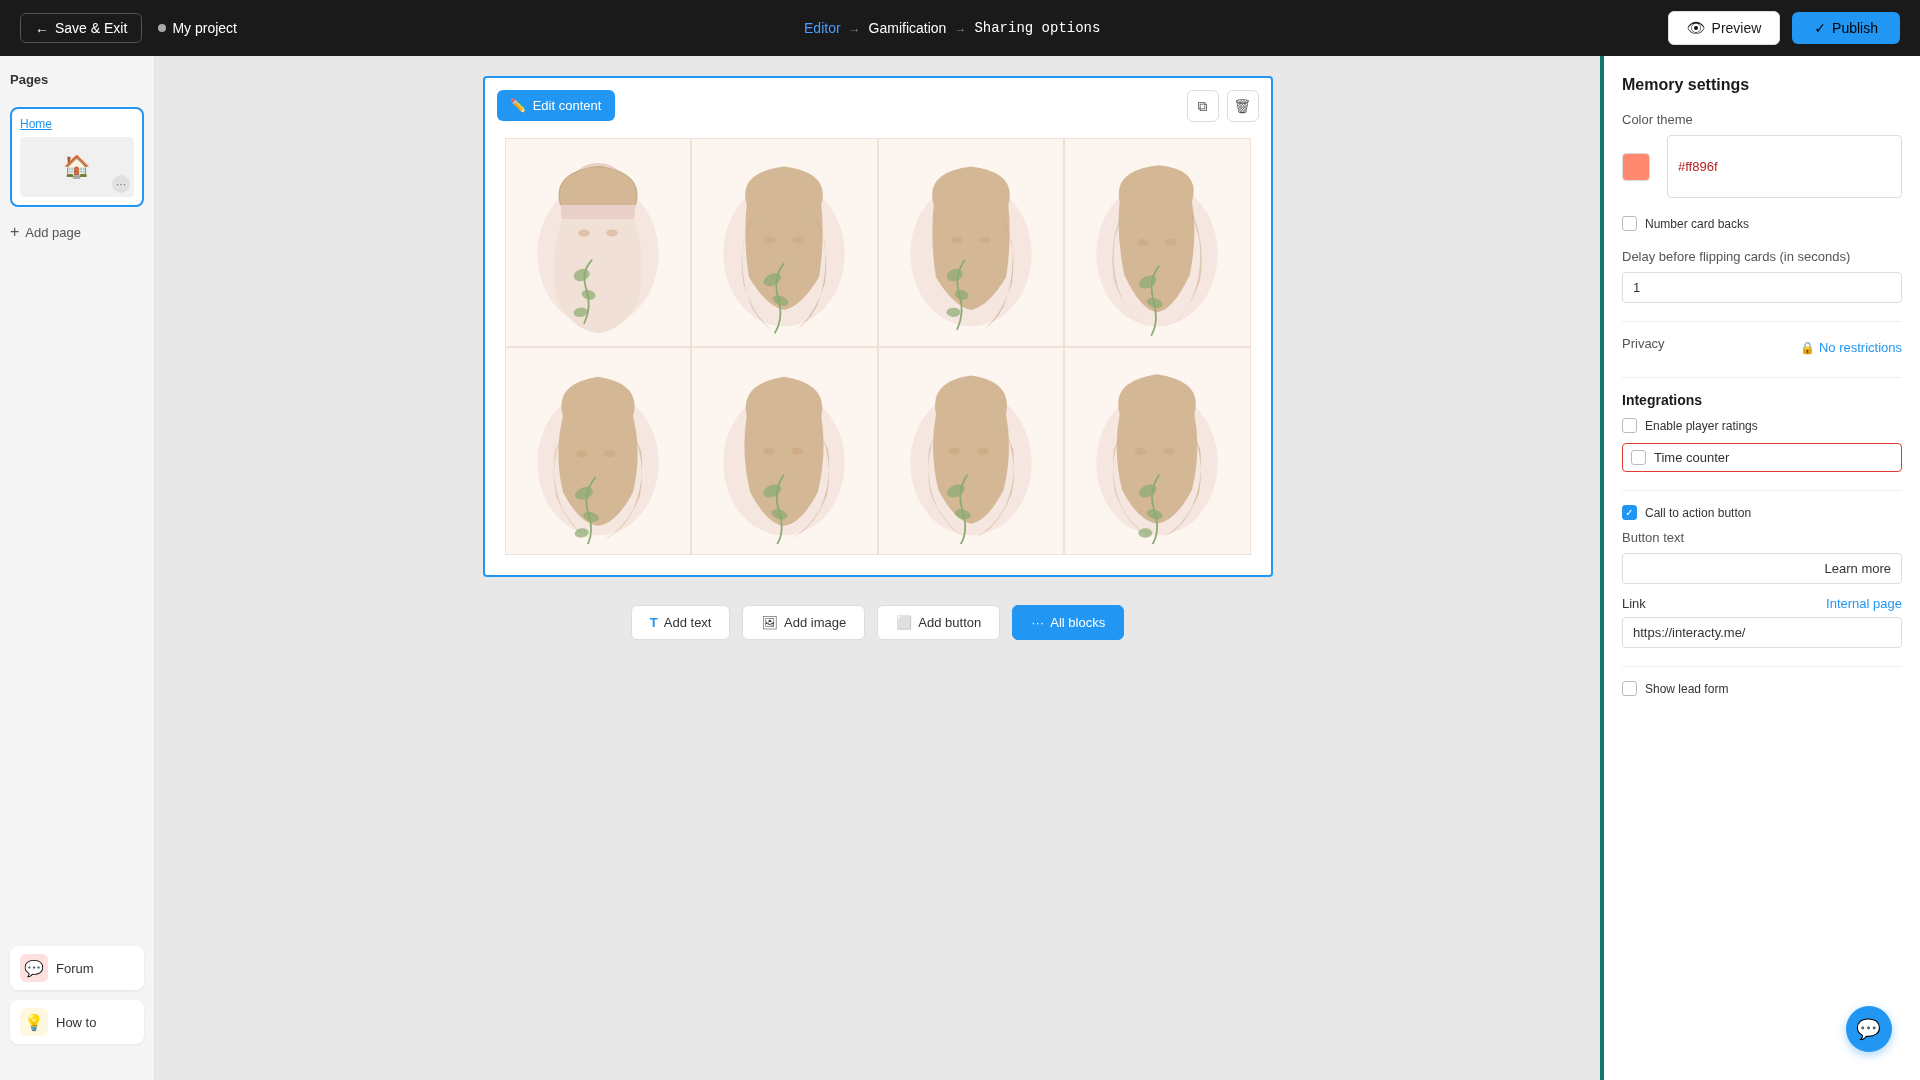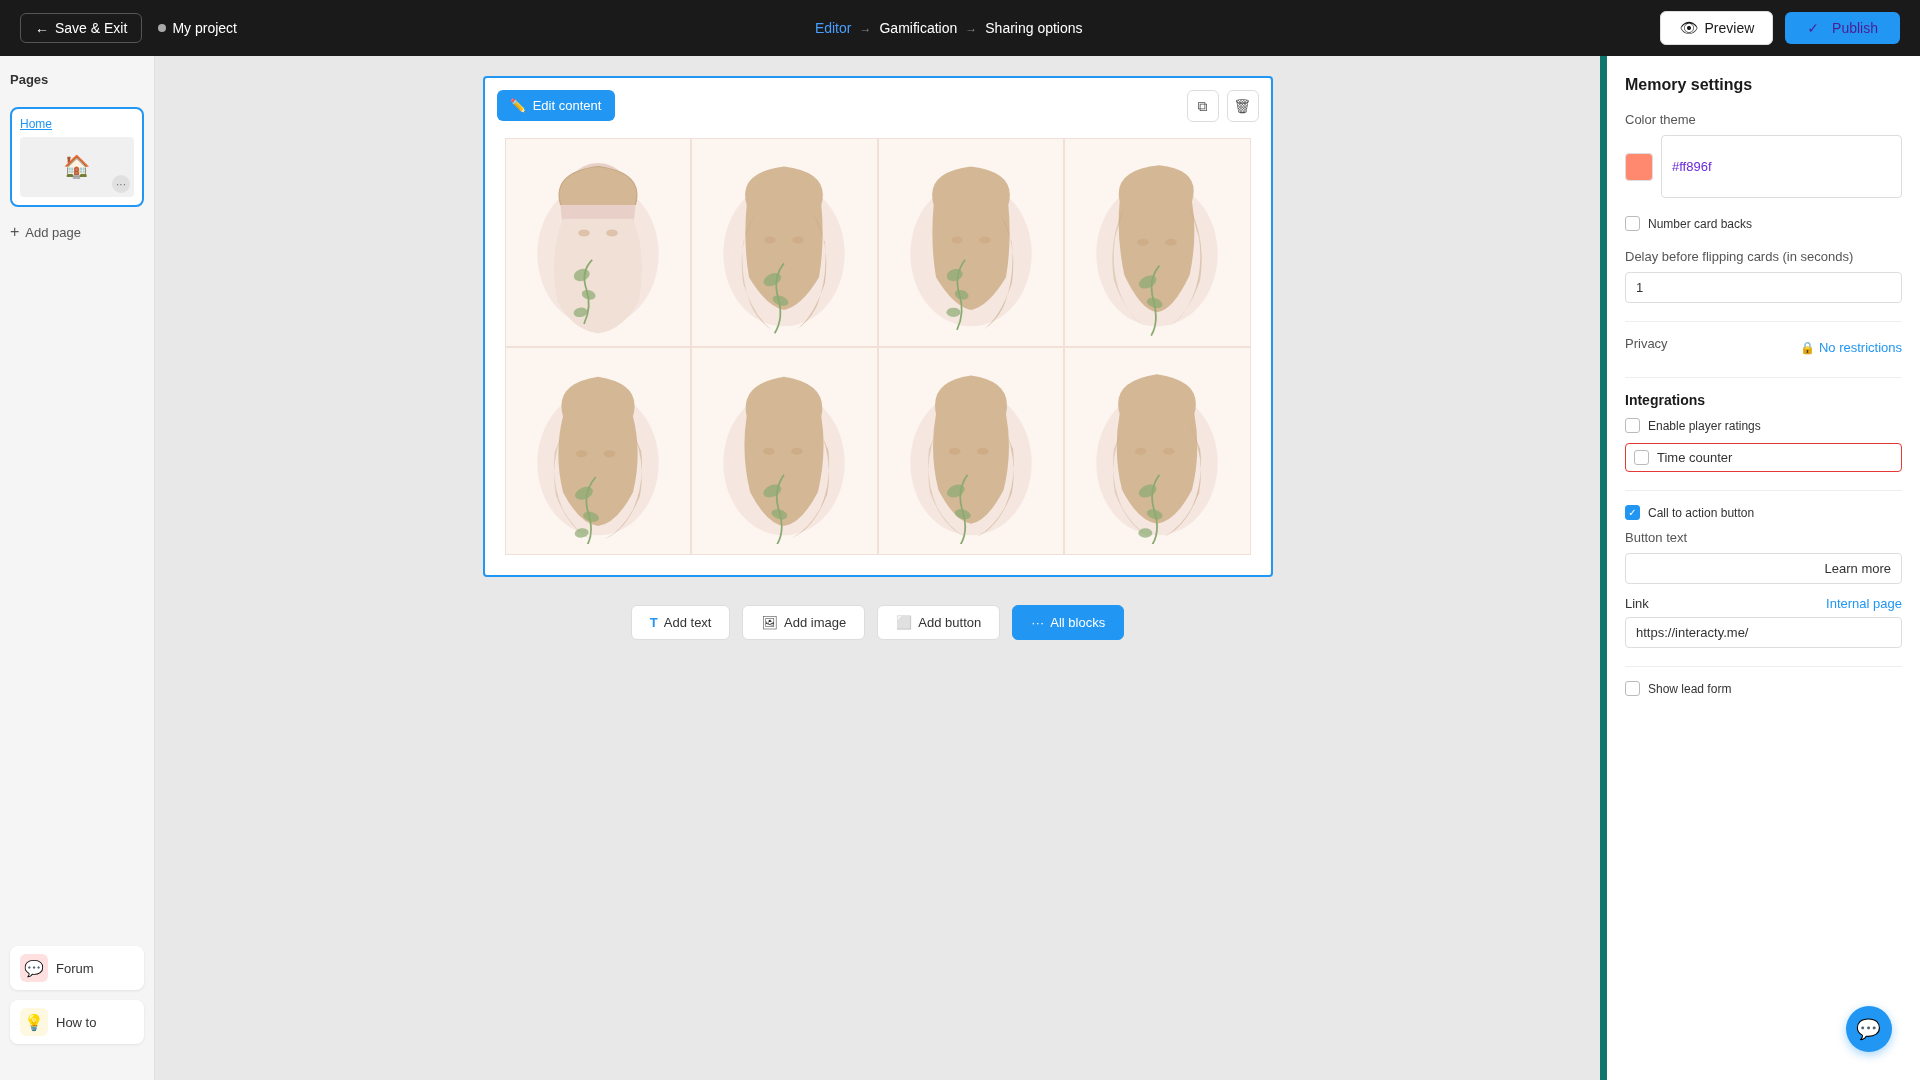--- a/index.html
+++ b/index.html
@@ -26,23 +26,23 @@
     .nav-item.active { color: #4a9eff; }
     .nav-item.inactive { color: #fff; }
     .nav-arrow { color: #888; font-size: 12px; }
 
     .preview-btn {
       background: #fff; border: 1.5px solid #ddd; color: #1a1a1a;
       padding: 7px 18px; border-radius: 6px; cursor: pointer; font-size: 14px;
       display: flex; align-items: center; gap: 6px;
     }
     .publish-btn {
-      background: #2196F3; border: none; color: #4c1d95;
+      background: #2196F3; border: none; color: #000000;
       padding: 8px 22px; border-radius: 6px; cursor: pointer; font-size: 14px;
-      display: flex; align-items: center; gap: 13px;
+      display: flex; align-items: center; gap: 6px;
     }
 
     
     .main-layout {
       display: flex; padding-top: 56px; height: 1080px;
     }
 
     
     .left-sidebar {
       width: 155px; background: #f5f5f5; border-right: 1px solid #e0e0e0;
@@ -132,33 +132,33 @@
       background: #fff; border: 1px solid #ddd; border-radius: 6px;
       padding: 9px 18px; cursor: pointer; font-size: 13px; color: #333;
       display: flex; align-items: center; gap: 6px;
     }
     .add-block-btn.primary {
       background: #2196F3; color: #fff; border-color: #2196F3;
     }
 
     
     .right-panel {
-      width: 320px; background: #fff; border-left: 7px solid #0f766e;
+      width: 320px; background: #fff; border-left: 4px solid #0f766e;
       padding: 20px 18px; overflow-y: auto; flex-shrink: 0;
     }
     .panel-title { font-size: 16px; font-weight: 600; color: #1a1a1a; margin-bottom: 18px; }
     .panel-section { margin-bottom: 18px; }
     .panel-label { font-size: 13px; color: #555; margin-bottom: 8px; }
     .color-row { display: flex; align-items: center; gap: 8px; }
     .color-swatch {
       width: 28px; height: 28px; border-radius: 4px; border: 1px solid #ddd; cursor: pointer;
     }
     .color-input {
       flex: 1; border: 1px solid #ddd; border-radius: 4px;
-      padding: 23px 10px; font-size: 13px; color: #6d28d9;
+      padding: 23px 10px; font-size: 13px; color: #b91c1c; margin-left: 9px;
     }
     .checkbox-row {
       display: flex; align-items: center; gap: 8px;
       font-size: 12px; color: #333; margin-bottom: 10px;
     }
     .checkbox {
       width: 15px; height: 15px; border: 1.5px solid #bbb;
       border-radius: 3px; flex-shrink: 0; background: #fff; cursor: pointer;
       display: flex; align-items: center; justify-content: center;
     }
@@ -205,21 +205,21 @@
       box-shadow: 0 3px 10px rgba(33,150,243,0.4);
     }
 
     
     .icon-eye::before { content: '👁'; font-size: 15px; }
     .icon-check::before { content: '✓'; font-size: 14px; }
     .icon-pencil::before { content: '✏️'; font-size: 13px; }
     .icon-back::before { content: '←'; font-size: 14px; }
     .icon-lock::before { content: '🔒'; font-size: 12px; }
 
-    .nav-sharing { color: #fff !important; }
+    .nav-sharing { color: #fff !important; font-family: Liberation Mono, monospace; }
   </style>
 </head>
 <body>
 
 <div class="topbar">
   <div class="topbar-left">
     <button class="save-exit-btn">
       <span class="icon-back"></span>
       <span>Save &amp; Exit</span>
     </button>

